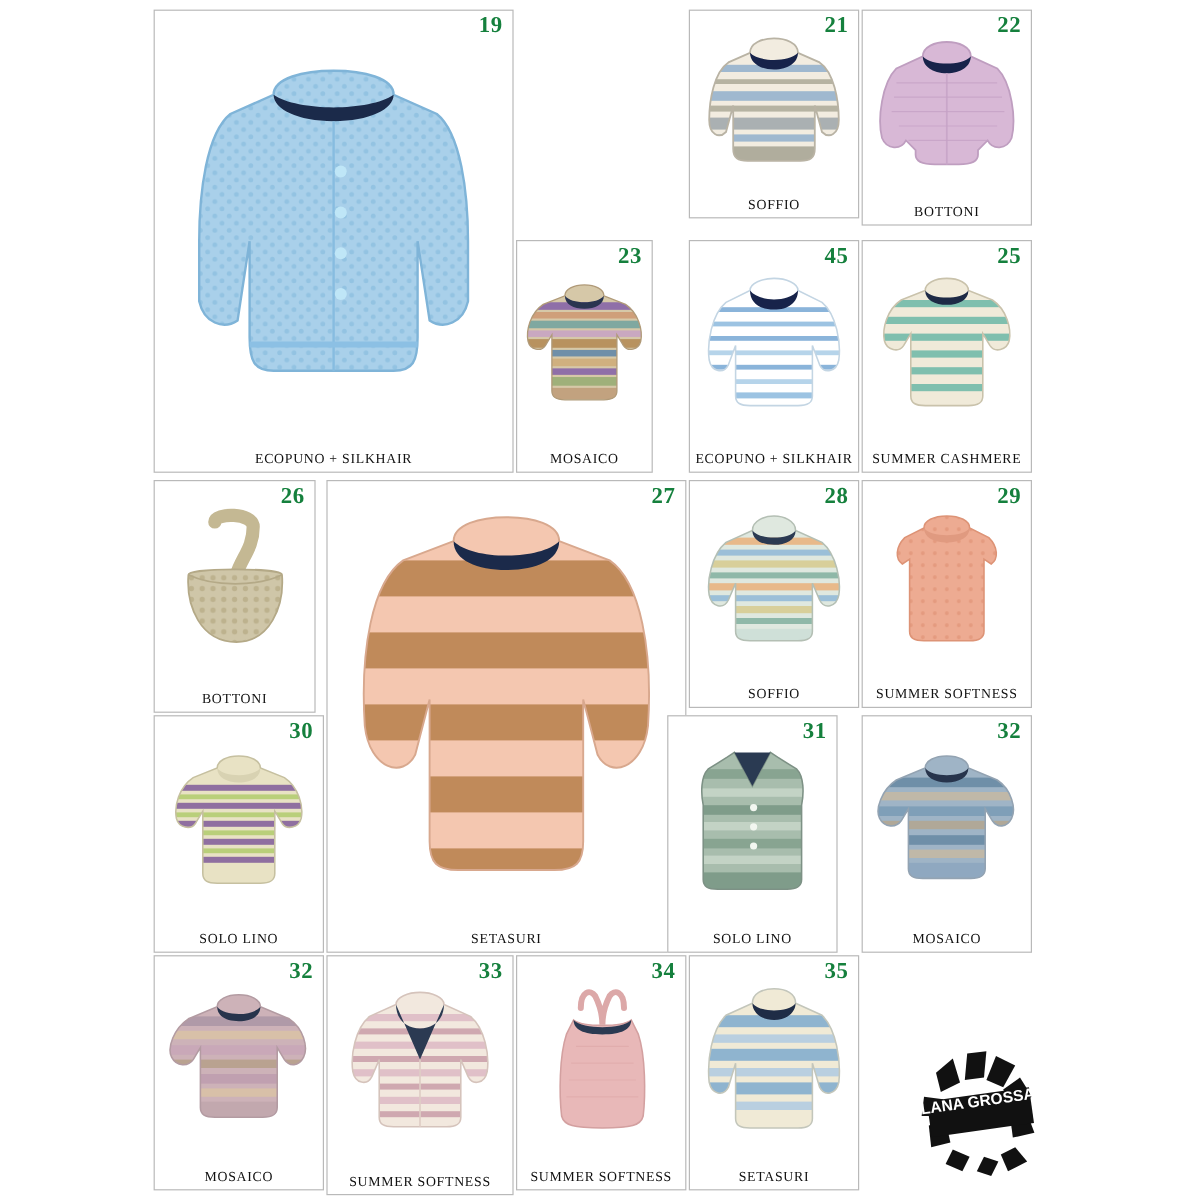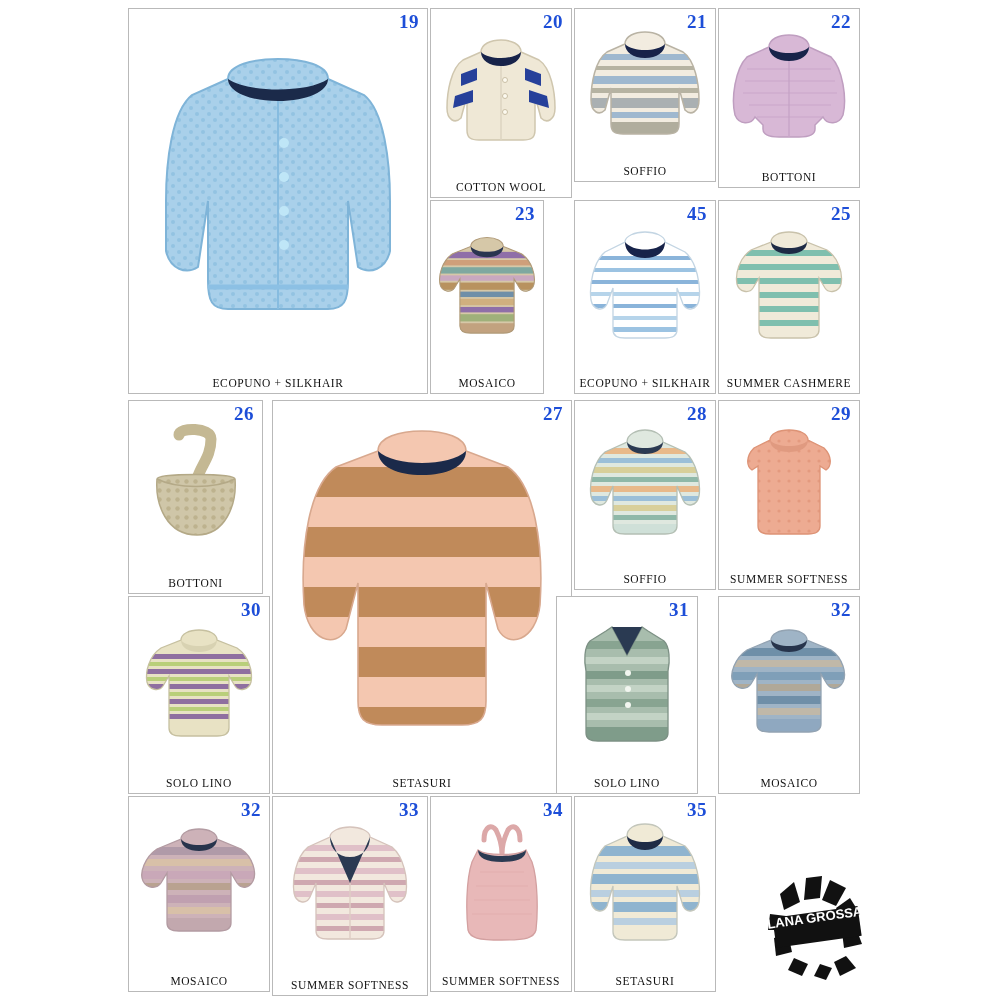--- a/index.html
+++ b/index.html
@@ -1,19 +1,19 @@
 <!DOCTYPE html>
 <html><head>
 <meta charset="utf-8">
 <style>
   html,body{margin:0;padding:0;background:#ffffff;}
   body{width:1000px;height:1000px;font-family:"Liberation Serif",serif;color:#111;overflow:hidden;}
   .page{position:relative;width:1000px;height:1000px;}
   .cell{position:absolute;border:1px solid #b9b9b9;background:#fff;box-sizing:border-box;overflow:hidden;}
-  .num{position:absolute;top:2px;right:8px;font-family:"Liberation Serif",serif;font-weight:bold;font-size:19px;color:#1d4ed8;letter-spacing:.5px;}
+  .num{position:absolute;top:2px;right:8px;font-family:"Liberation Serif",serif;font-weight:bold;font-size:19px;color:#15803d;letter-spacing:.5px;}
   .cap{position:absolute;left:0;right:0;bottom:4px;text-align:center;font-size:11.5px;letter-spacing:.6px;color:#111;font-family:"Liberation Serif",serif;}
   .art{position:absolute;left:0;right:0;top:0;bottom:0;display:flex;align-items:center;justify-content:center;}
   .art svg{display:block;}
   .logo{position:absolute;}
   .logo .lg-text{font-family:"Liberation Sans",sans-serif;font-weight:bold;}
 </style>
 </head>
 <body>
 
 <div class="page">
@@ -35,38 +35,20 @@
         <circle cx="126" cy="92" r="5" fill="#bfe6f7"></circle>
         <circle cx="126" cy="126" r="5" fill="#bfe6f7"></circle>
         <circle cx="126" cy="160" r="5" fill="#bfe6f7"></circle>
         <circle cx="126" cy="194" r="5" fill="#bfe6f7"></circle>
         <path d="M50 236 L190 236" stroke="#8cc0e4" stroke-width="5"></path>
       </svg>
     </div>
     <div class="cap">ECOPUNO + SILKHAIR</div>
   </div>
 
-  <div class="cell" style="left:430px;top:8px;width:142px;height:190px;">
-    <div class="num">20</div>
-    <div class="art" style="bottom:18px;">
-      <svg width="120" height="120" viewBox="0 0 120 120">
-        <path d="M40 18 C40 10 50 6 60 6 C70 6 80 10 80 18 L98 26 C110 34 114 58 114 74 C114 86 106 90 100 84 L94 62 L94 96 C94 104 90 106 82 106 L38 106 C30 106 26 104 26 96 L26 62 L20 84 C14 90 6 86 6 74 C6 58 10 34 22 26 Z" fill="#efe8d6" stroke="#cfc6ae" stroke-width="1.5"></path>
-        <path d="M20 40 L36 34 L36 46 L20 52 Z" fill="#26409a"></path>
-        <path d="M14 62 L32 56 L32 68 L12 74 Z" fill="#26409a"></path>
-        <path d="M100 40 L84 34 L84 46 L100 52 Z" fill="#26409a"></path>
-        <path d="M106 62 L88 56 L88 68 L108 74 Z" fill="#26409a"></path>
-        <path d="M40 18 C48 26 72 26 80 18 C80 26 72 32 60 32 C48 32 40 26 40 18 Z" fill="#17234a"></path>
-        <path d="M60 32 L60 106" stroke="#ddd4c0" stroke-width="1.5"></path>
-        <circle cx="64" cy="46" r="2.5" fill="#fdfaf0" stroke="#c9bfa6"></circle>
-        <circle cx="64" cy="62" r="2.5" fill="#fdfaf0" stroke="#c9bfa6"></circle>
-        <circle cx="64" cy="78" r="2.5" fill="#fdfaf0" stroke="#c9bfa6"></circle>
-      </svg>
-    </div>
-    <div class="cap">COTTON WOOL</div>
-  </div>
 
   <div class="cell" style="left:574px;top:8px;width:142px;height:174px;">
     <div class="num">21</div>
     <div class="art" style="bottom:18px;">
       <svg width="120" height="120" viewBox="0 0 120 120">
         <defs>
           <clipPath id="c21">
               <path d="M40 18 C40 10 50 6 60 6 C70 6 80 10 80 18 L98 26 C110 34 114 58 114 74 C114 86 106 90 100 84 L94 62 L94 98 C94 106 90 108 82 108 L38 108 C30 108 26 106 26 98 L26 62 L20 84 C14 90 6 86 6 74 C6 58 10 34 22 26 Z"></path>
             </clipPath>
         </defs>

